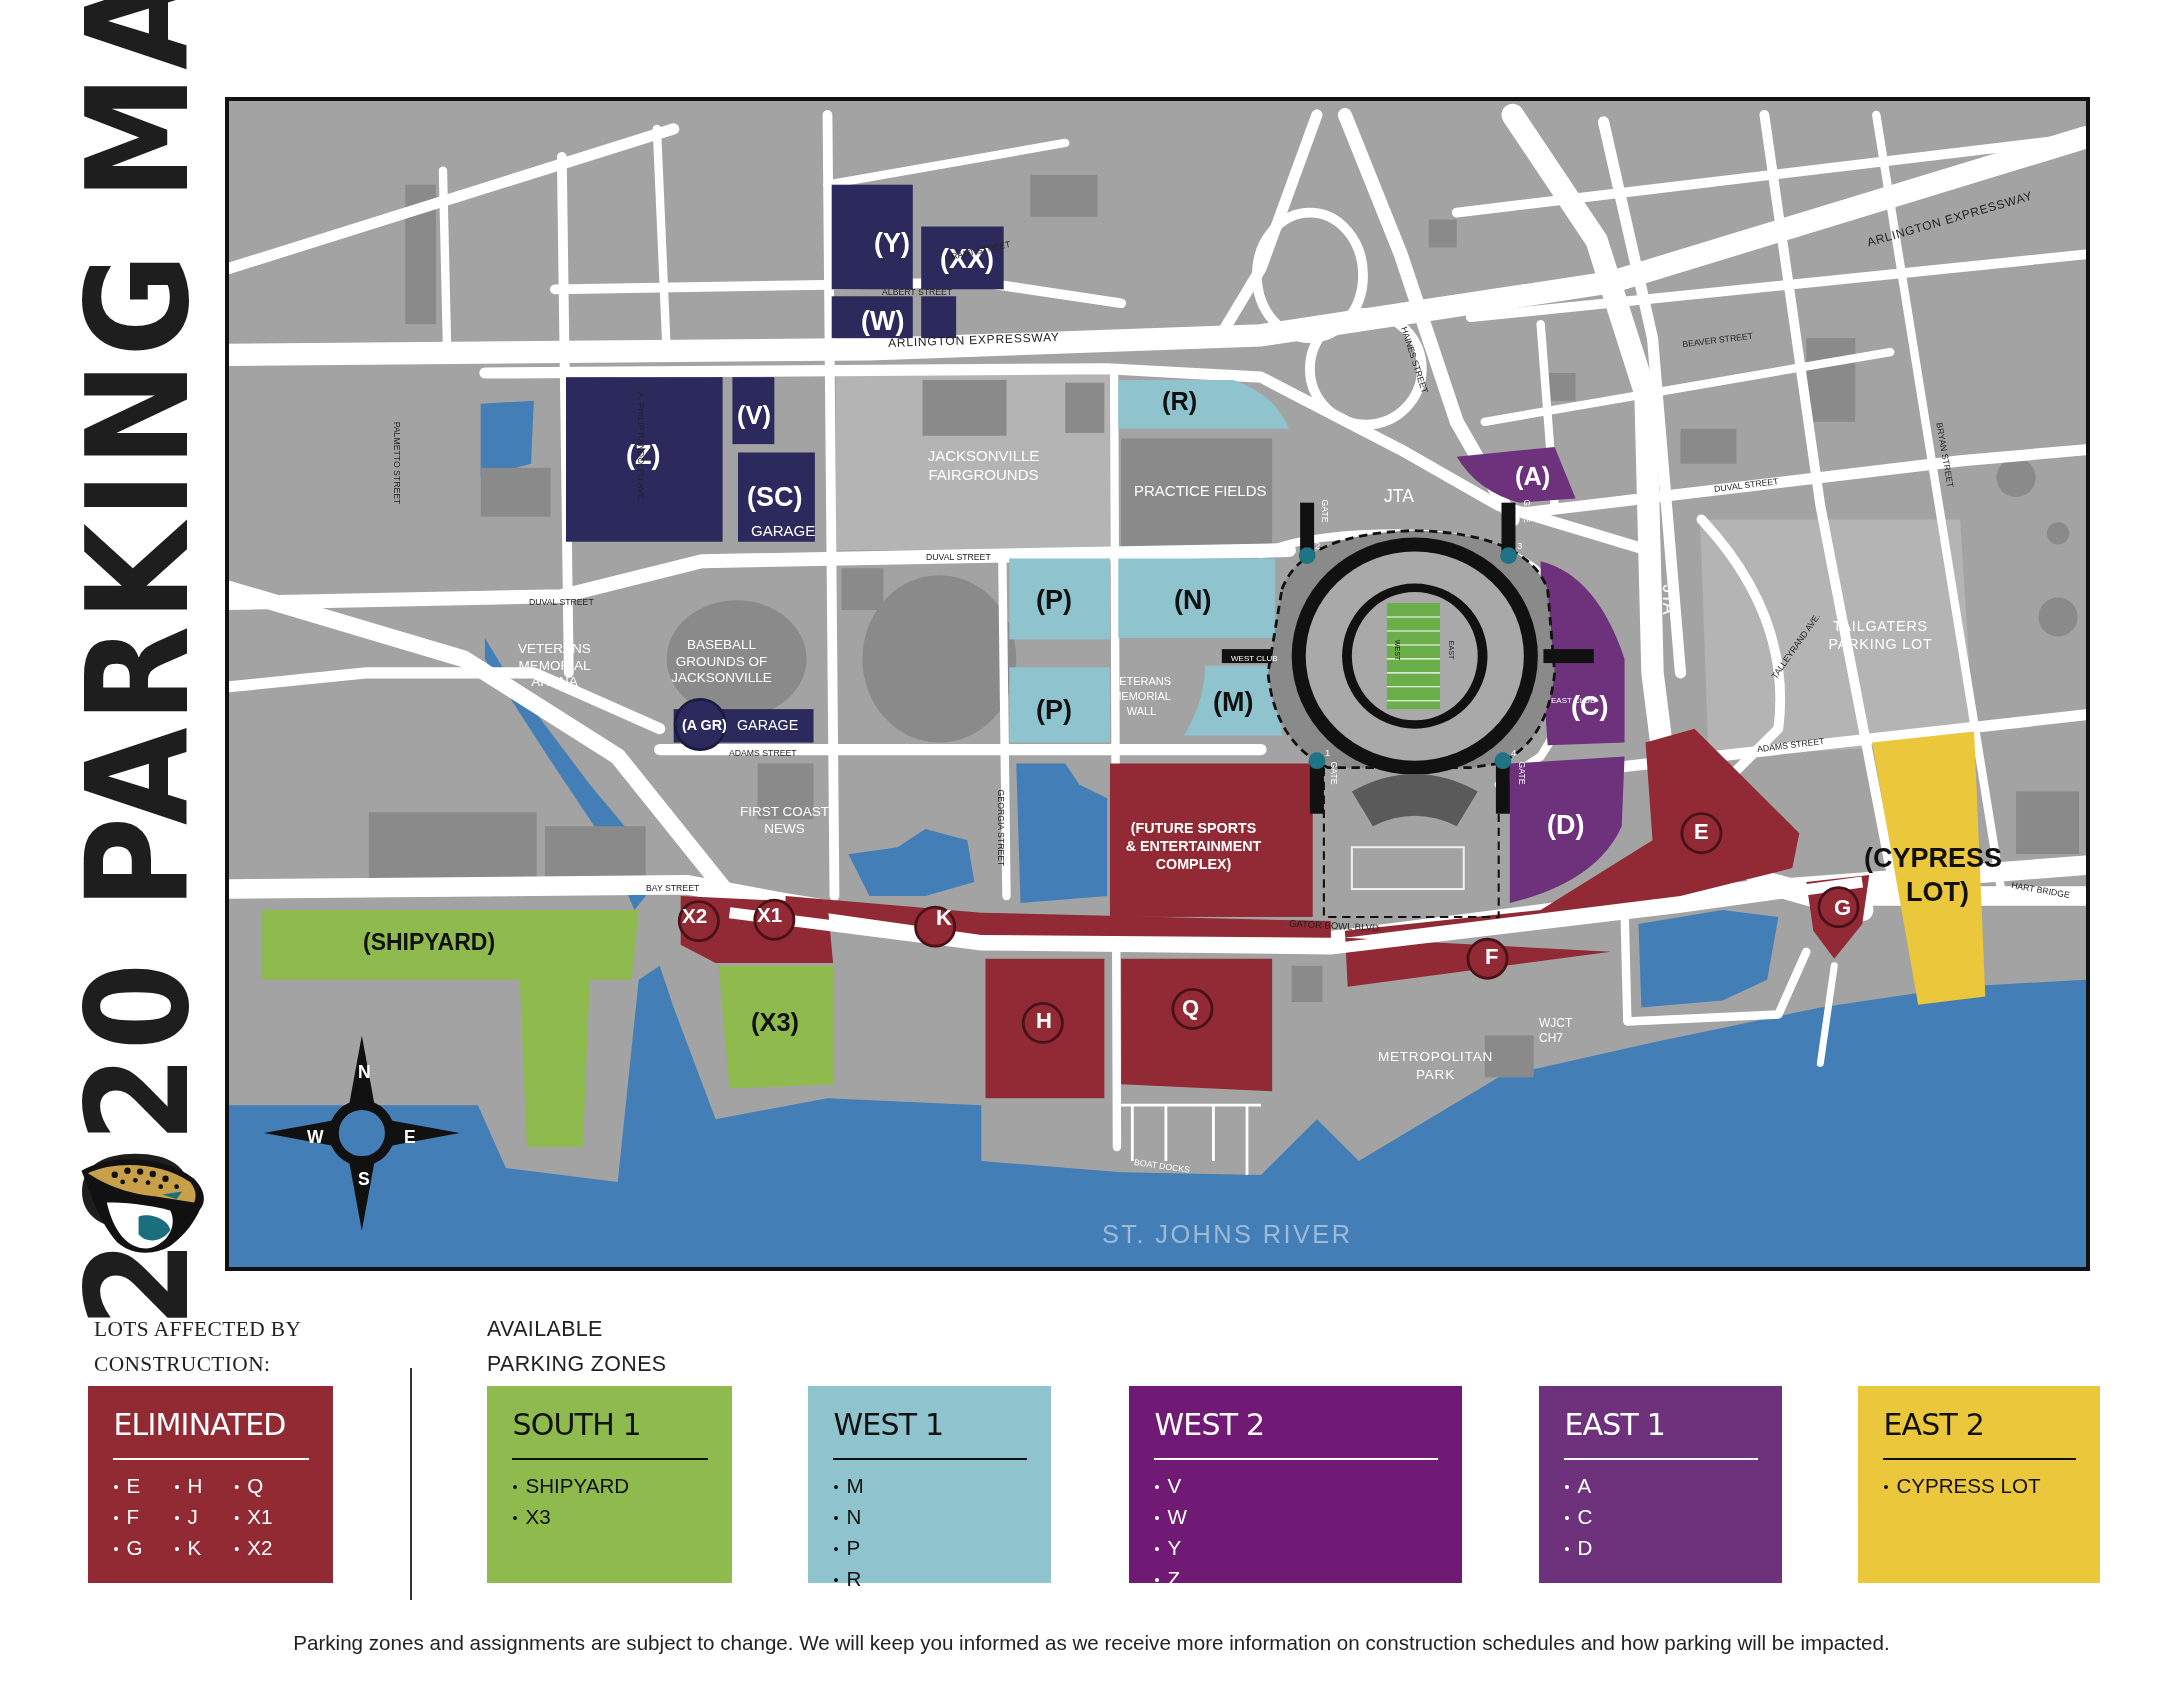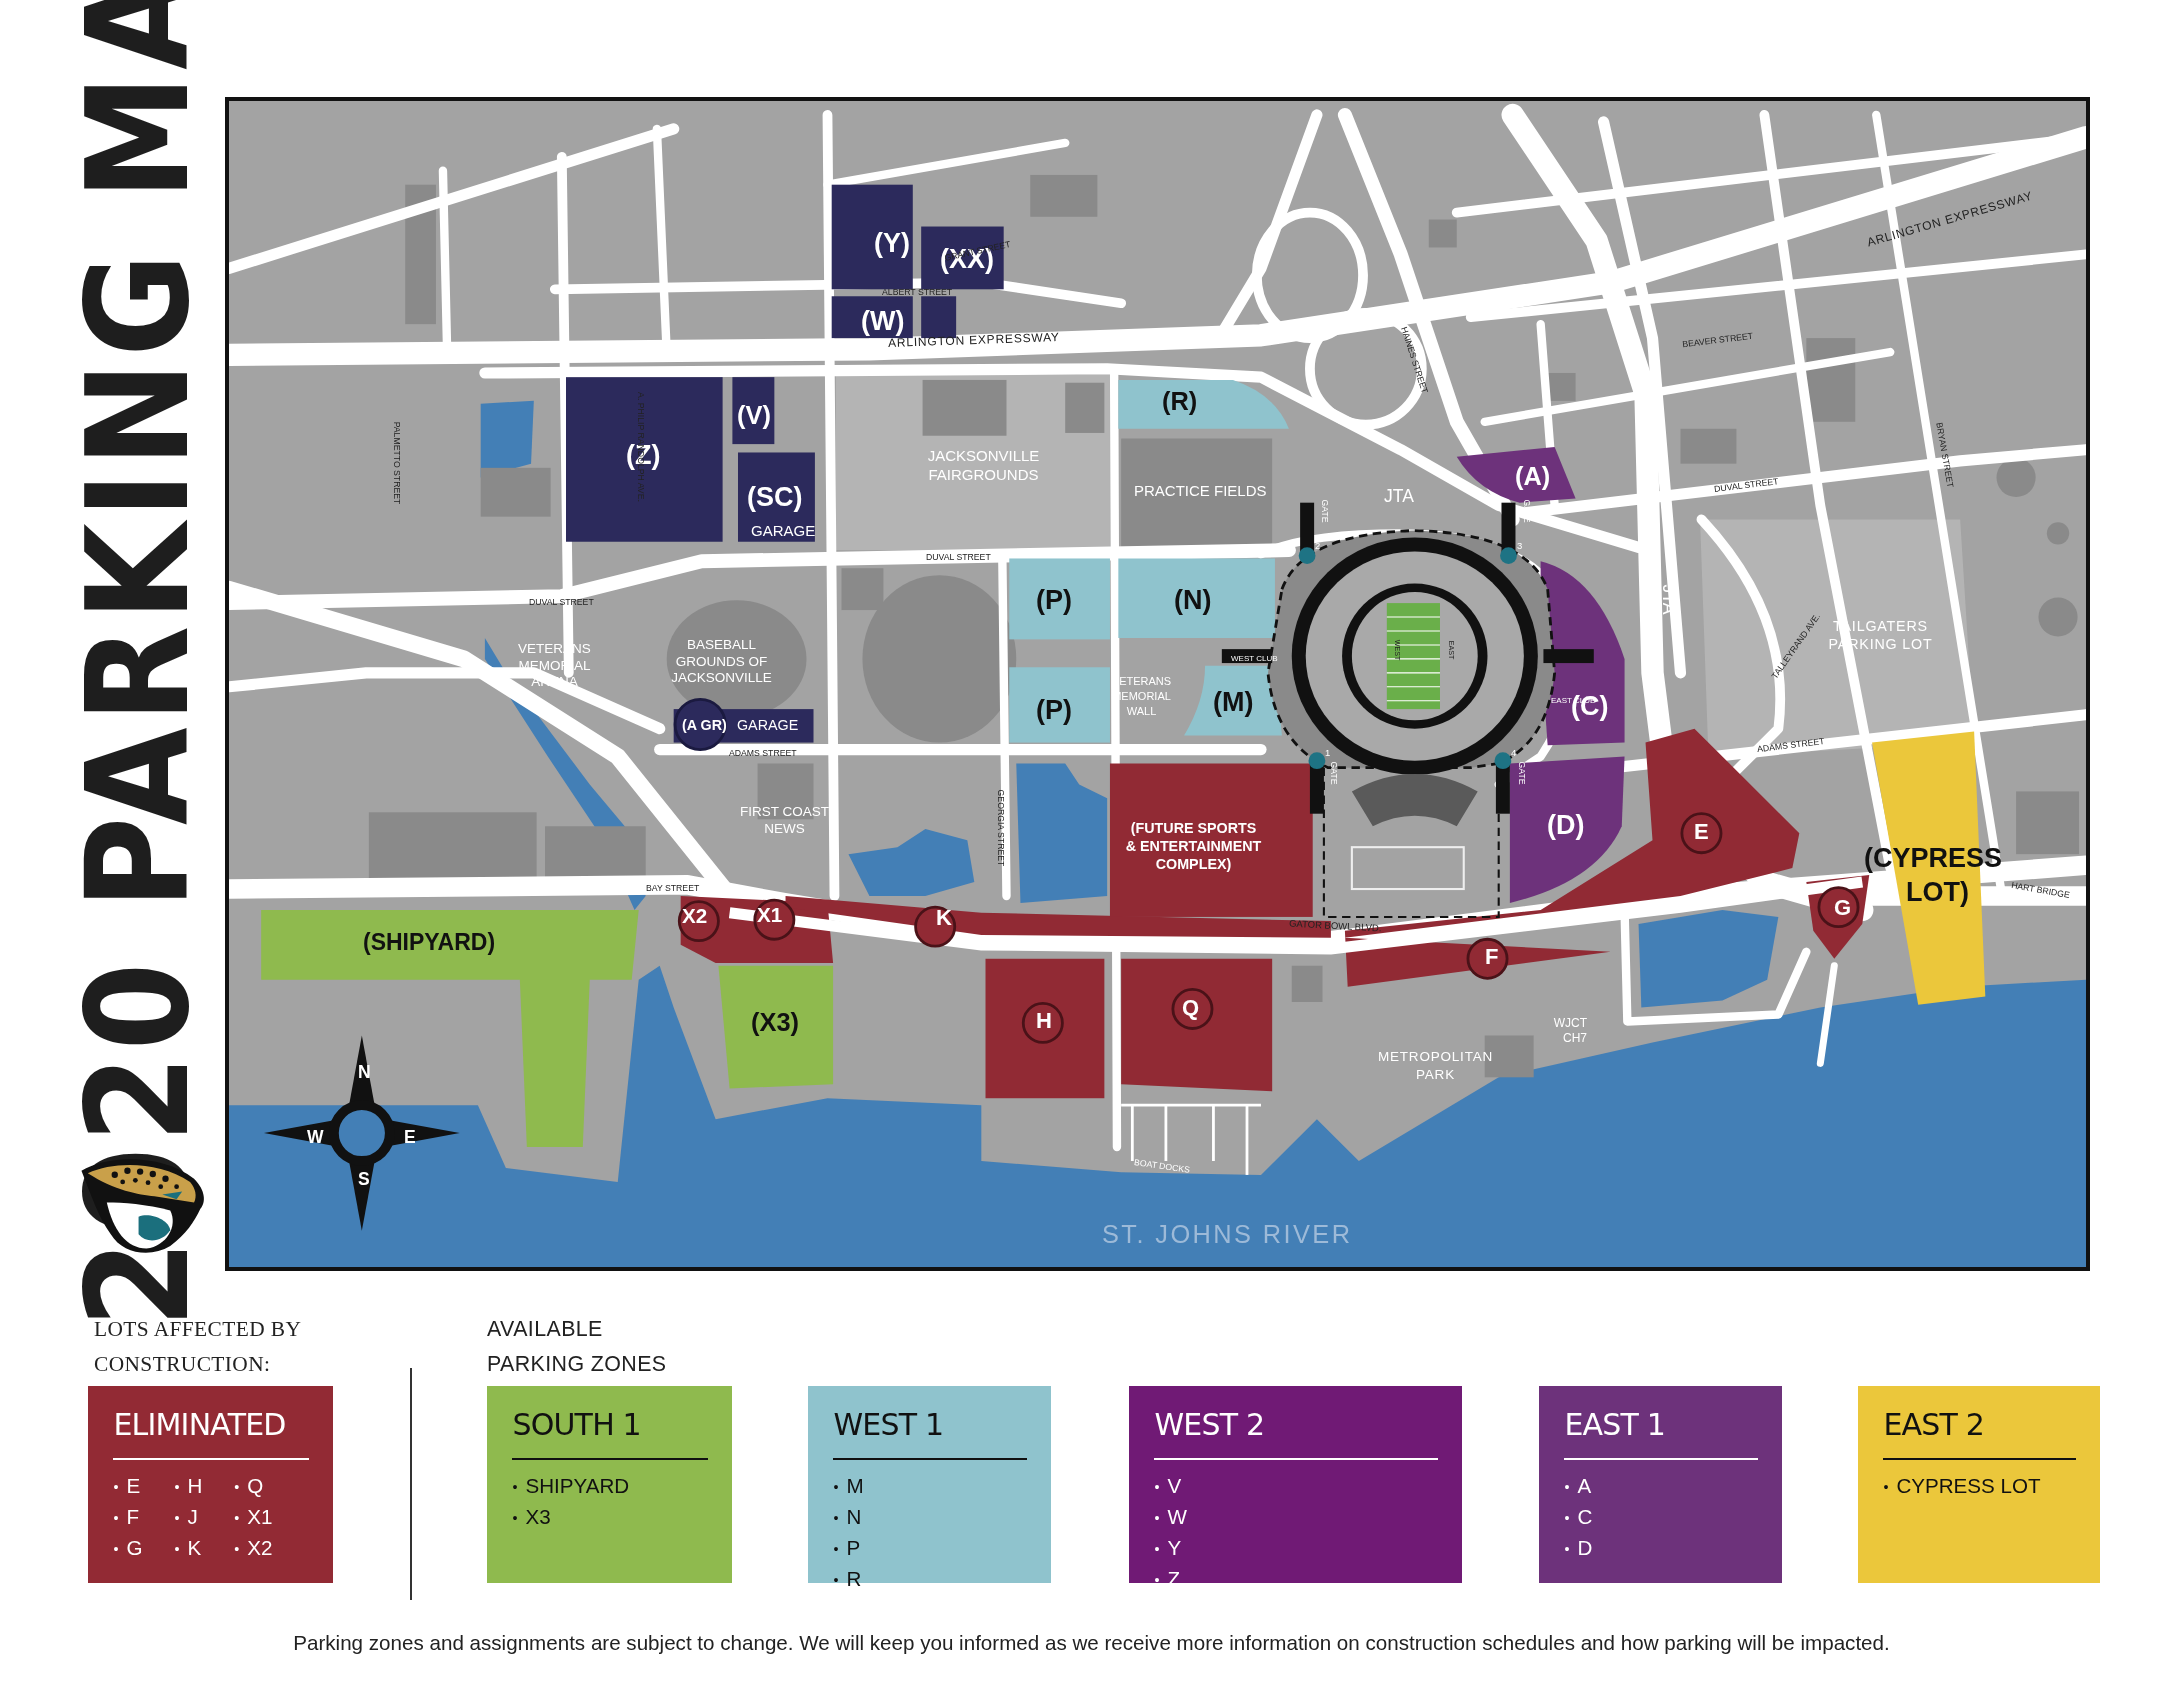--- a/index.html
+++ b/index.html
@@ -344,21 +344,21 @@
         <div>COMPLEX)</div>
     </div>
     <div class="maplabel" style="position:absolute;left:1580px;top:516px;color:#fff;font-size:14.3px;text-align:center;line-height:18px;width:143px;letter-spacing:0.8px;">
       <div>TAILGATERS</div>
         <div>PARKING LOT</div>
     </div>
     <div class="maplabel" style="position:absolute;left:1135px;top:947px;color:#fff;font-size:13.5px;text-align:center;line-height:17.5px;width:143px;letter-spacing:0.8px;">
       <div>METROPOLITAN</div>
         <div>PARK</div>
     </div>
-    <div class="maplabel" style="position:absolute;left:1310px;top:915px;color:#fff;font-size:12px;text-align:right;line-height:15px;width:48px;">
+    <div class="maplabel" style="position:absolute;left:1310px;top:915px;color:#fff;font-size:12px;text-align:left;line-height:15px;width:48px;">
       <div>WJCT</div>
         <div>CH7</div>
     </div>
     <div class="maplabel" style="position:absolute;left:905px;top:1060px;color:#fff;font-size:8.7px;transform:rotate(8deg);">BOAT DOCKS</div>
     <div class="maplabel" style="position:absolute;left:873px;top:1119px;color:#9dbad8;font-size:25.4px;letter-spacing:2.4px;">ST. JOHNS RIVER</div>
 
     <div class="maplabel" style="position:absolute;left:715px;top:145px;font-size:8.7px;color:#222;transform:rotate(-12deg);">GRANT STREET</div>
     <div class="maplabel" style="position:absolute;left:653px;top:186px;font-size:8.7px;color:#222;">ALBERT STREET</div>
     <div class="maplabel" style="position:absolute;left:659px;top:232px;font-size:12px;color:#222;letter-spacing:0.8px;transform:rotate(-2deg);">ARLINGTON EXPRESSWAY</div>
     <div class="maplabel" style="position:absolute;left:1635px;top:111px;font-size:12px;color:#222;letter-spacing:0.8px;transform:rotate(-16deg);">ARLINGTON EXPRESSWAY</div>

